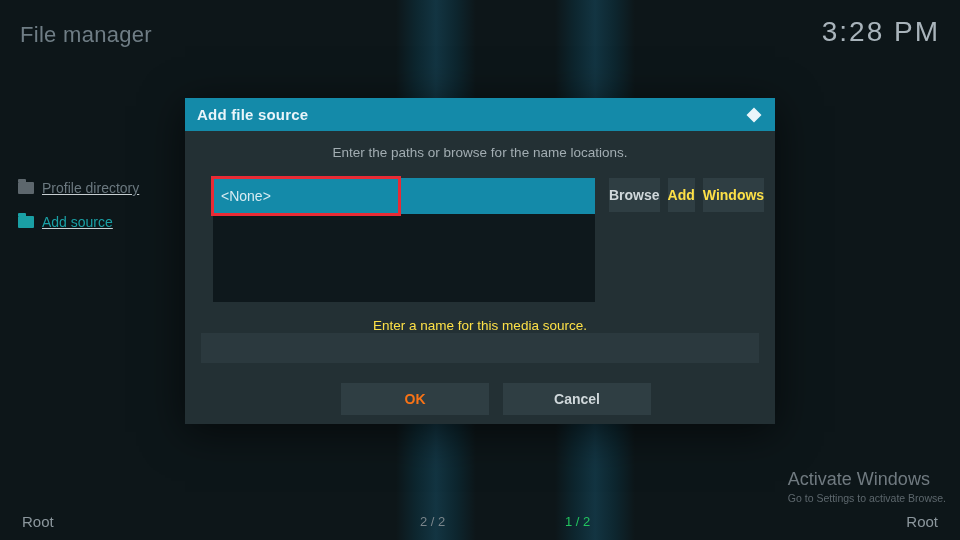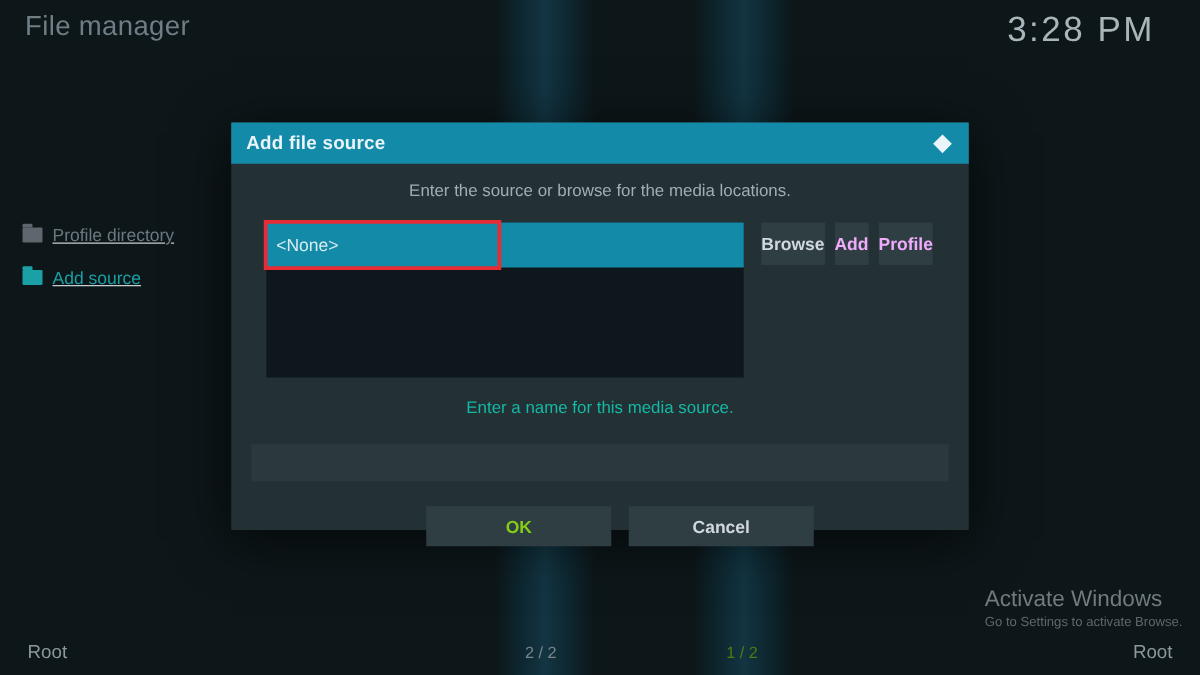--- a/index.html
+++ b/index.html
@@ -19,23 +19,23 @@
     z-index: 0;
   }
   .bg-stripe.left { left: 396px; }
   .bg-stripe.right { left: 555px; }
 
   .header {
     position: absolute;
     top: 0; left: 0; right: 0;
     height: 48px;
     display: flex;
-    align-items: flex-start;
+    align-items: flex-end;
     justify-content: space-between;
-    padding: 8px 36px 0 20px;
+    padding: 8px 20px 0 20px;
     z-index: 5;
   }
   .title { font-size: 22px; color: #6f7d85; font-weight: 400; letter-spacing: .3px; }
   .clock { font-size: 28px; color: #a9b4bb; font-weight: 300; letter-spacing: 2px; }
 
   .sidebar {
     position: absolute;
     top: 180px;
     left: 18px;
     width: 170px;
@@ -145,60 +145,60 @@
     height: 34px;
     background: #2f3e43;
     display: flex;
     align-items: center;
     justify-content: center;
     font-size: 14px;
     color: #d0d8db;
     cursor: pointer;
     font-weight: 600;
   }
-  .btn.disabled { color: #f0abfc; cursor: default; font-weight: 600; }
+  .btn.disabled { color: #fde047; cursor: default; font-weight: 600; }
 
   .name-label {
     text-align: center;
     font-size: 13.5px;
-    color: #14b8a6;
+    color: #fde047;
     margin-top: 16px;
-    margin-bottom: 22px;
+    margin-bottom: 0;
   }
   .name-input {
     background: #2b393e;
     height: 30px;
     width: 100%;
     margin-bottom: 20px;
     cursor: text;
   }
 
   .dialog-buttons {
     display: flex;
     justify-content: center;
     gap: 14px;
   }
   .dialog-buttons .btn { width: 148px; height: 32px; }
-  .dialog-buttons .btn.ok { color: #84cc16; font-weight: 600; margin-left: 32px;}
+  .dialog-buttons .btn.ok { color: #f97316; font-weight: 600; margin-left: 32px;}
 
   .footer {
     position: absolute;
     bottom: 0; left: 0; right: 0;
     height: 32px;
     display: flex;
     align-items: center;
     padding: 0 22px 6px 22px;
     font-size: 15px;
     color: #8c979d;
     z-index: 5;
     text-decoration: underline;
   }
   .foot-left { position: absolute; left: 22px; }
   .foot-l2 { position: absolute; left: 420px; font-size: 13px; color: #7a858b;}
-  .foot-r2 { position: absolute; left: 565px; font-size: 13px; color: #4d7c0f; margin-left: 16px;}
+  .foot-r2 { position: absolute; left: 565px; font-size: 13px; color: #22c55e;}
   .foot-right { position: absolute; right: 22px; }
 
   .watermark {
     position: absolute;
     right: 14px;
     bottom: 36px;
     z-index: 6;
     color: #707a80;
     text-align: left;
   }
@@ -230,33 +230,33 @@
 <div class="dialog">
   <div class="dialog-header">
     <span class="dialog-title">Add file source</span>
     <span class="kodi-icon">
       <svg viewBox="0 0 24 24">
           <path fill="#e9f5fa" d="M12 2 L22 12 L12 22 L2 12 Z M12 7 L17 12 L12 17 L7 12 Z"></path>
         </svg>
     </span>
   </div>
   <div class="dialog-body">
-    <div class="instr">Enter the source or browse for the media locations.</div>
+    <div class="instr">Enter the paths or browse for the name locations.</div>
 
     <div class="paths-row">
       <div class="paths-list">
         <div class="path-entry">
           <span>&lt;None&gt;</span>
         </div>
         <div class="highlight-box"></div>
       </div>
       <div class="btn-col">
         <div class="btn">Browse</div>
         <div class="btn disabled">Add</div>
-        <div class="btn disabled">Profile</div>
+        <div class="btn disabled">Windows</div>
       </div>
     </div>
 
     <div class="name-label">Enter a name for this media source.</div>
     <div class="name-input"></div>
 
     <div class="dialog-buttons">
       <div class="btn ok">OK</div>
       <div class="btn">Cancel</div>
     </div>

